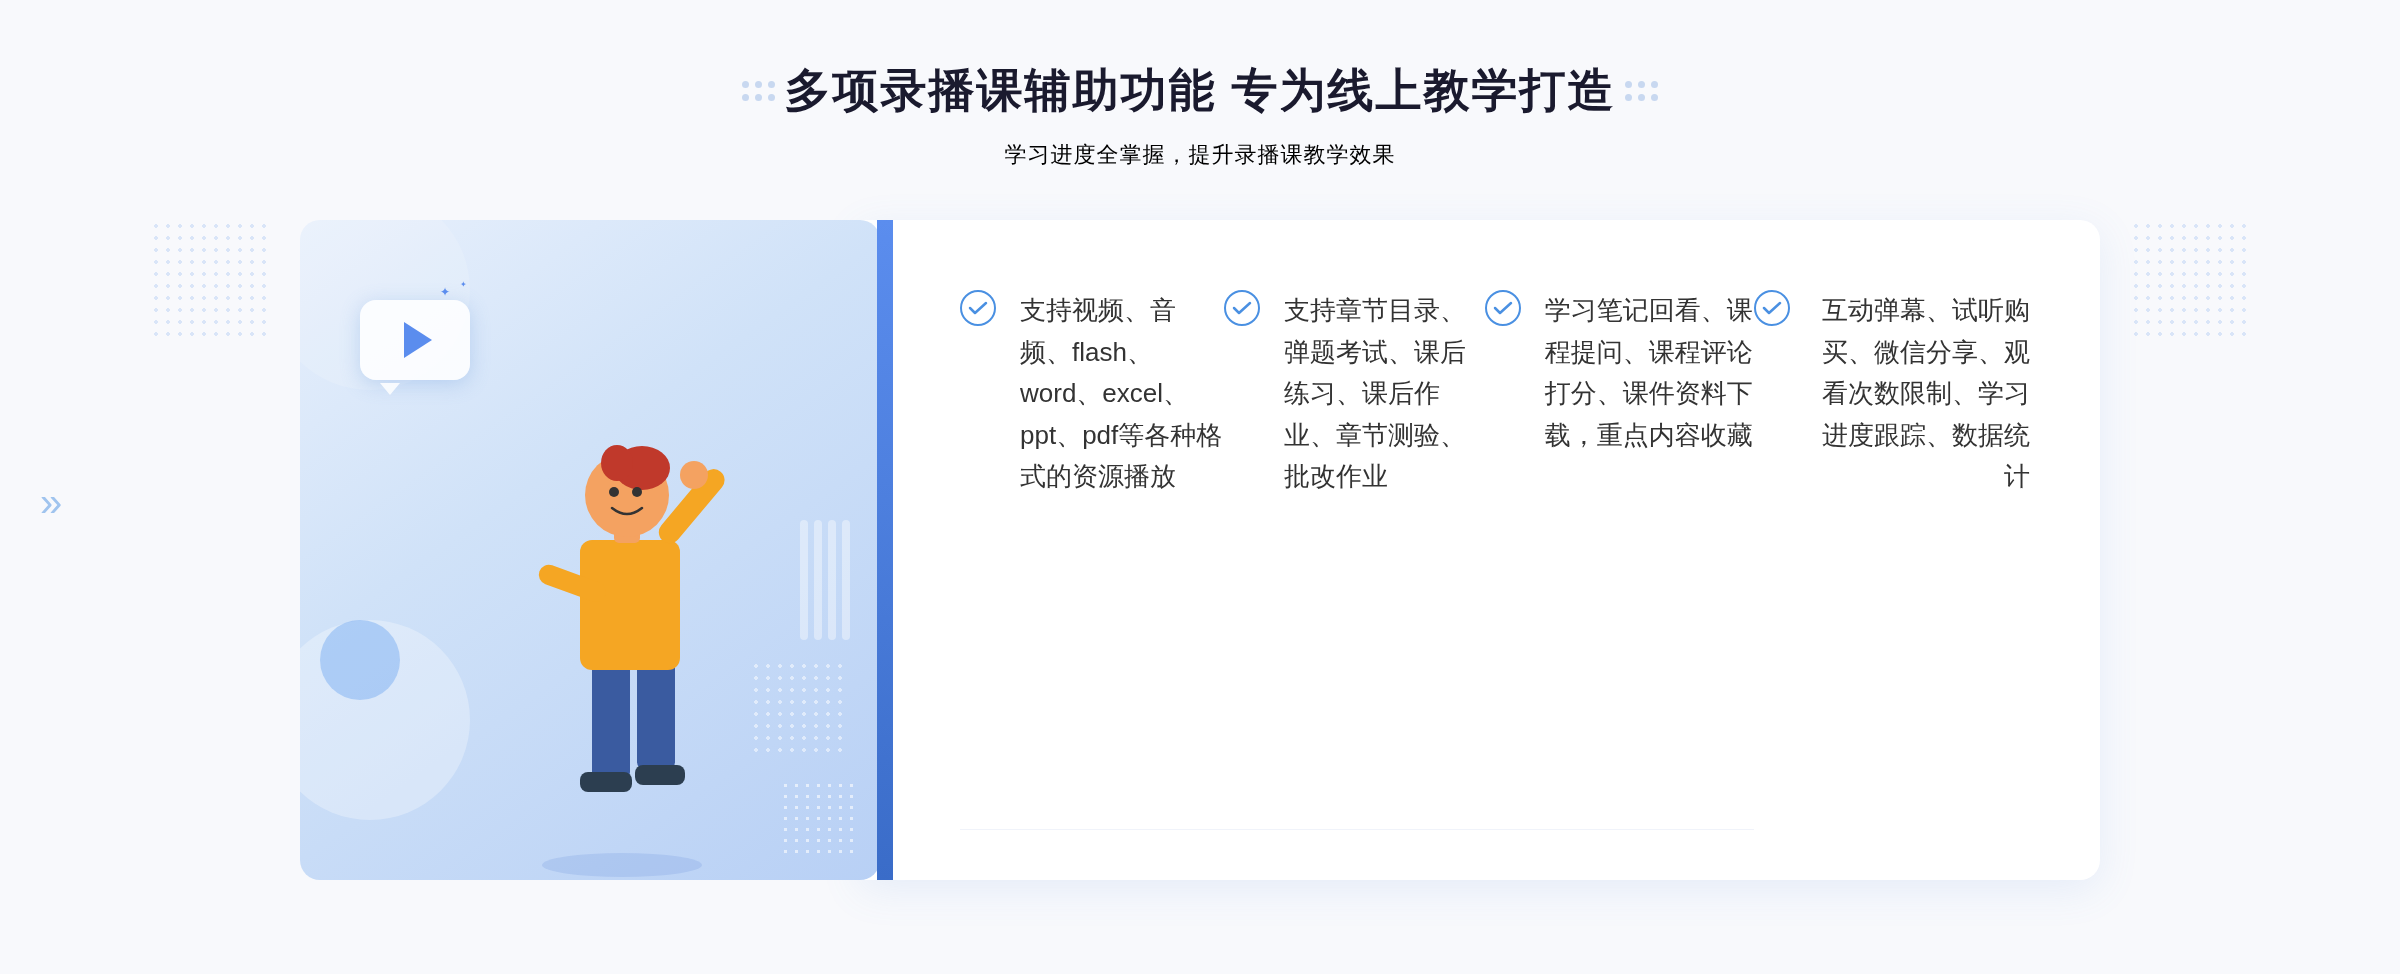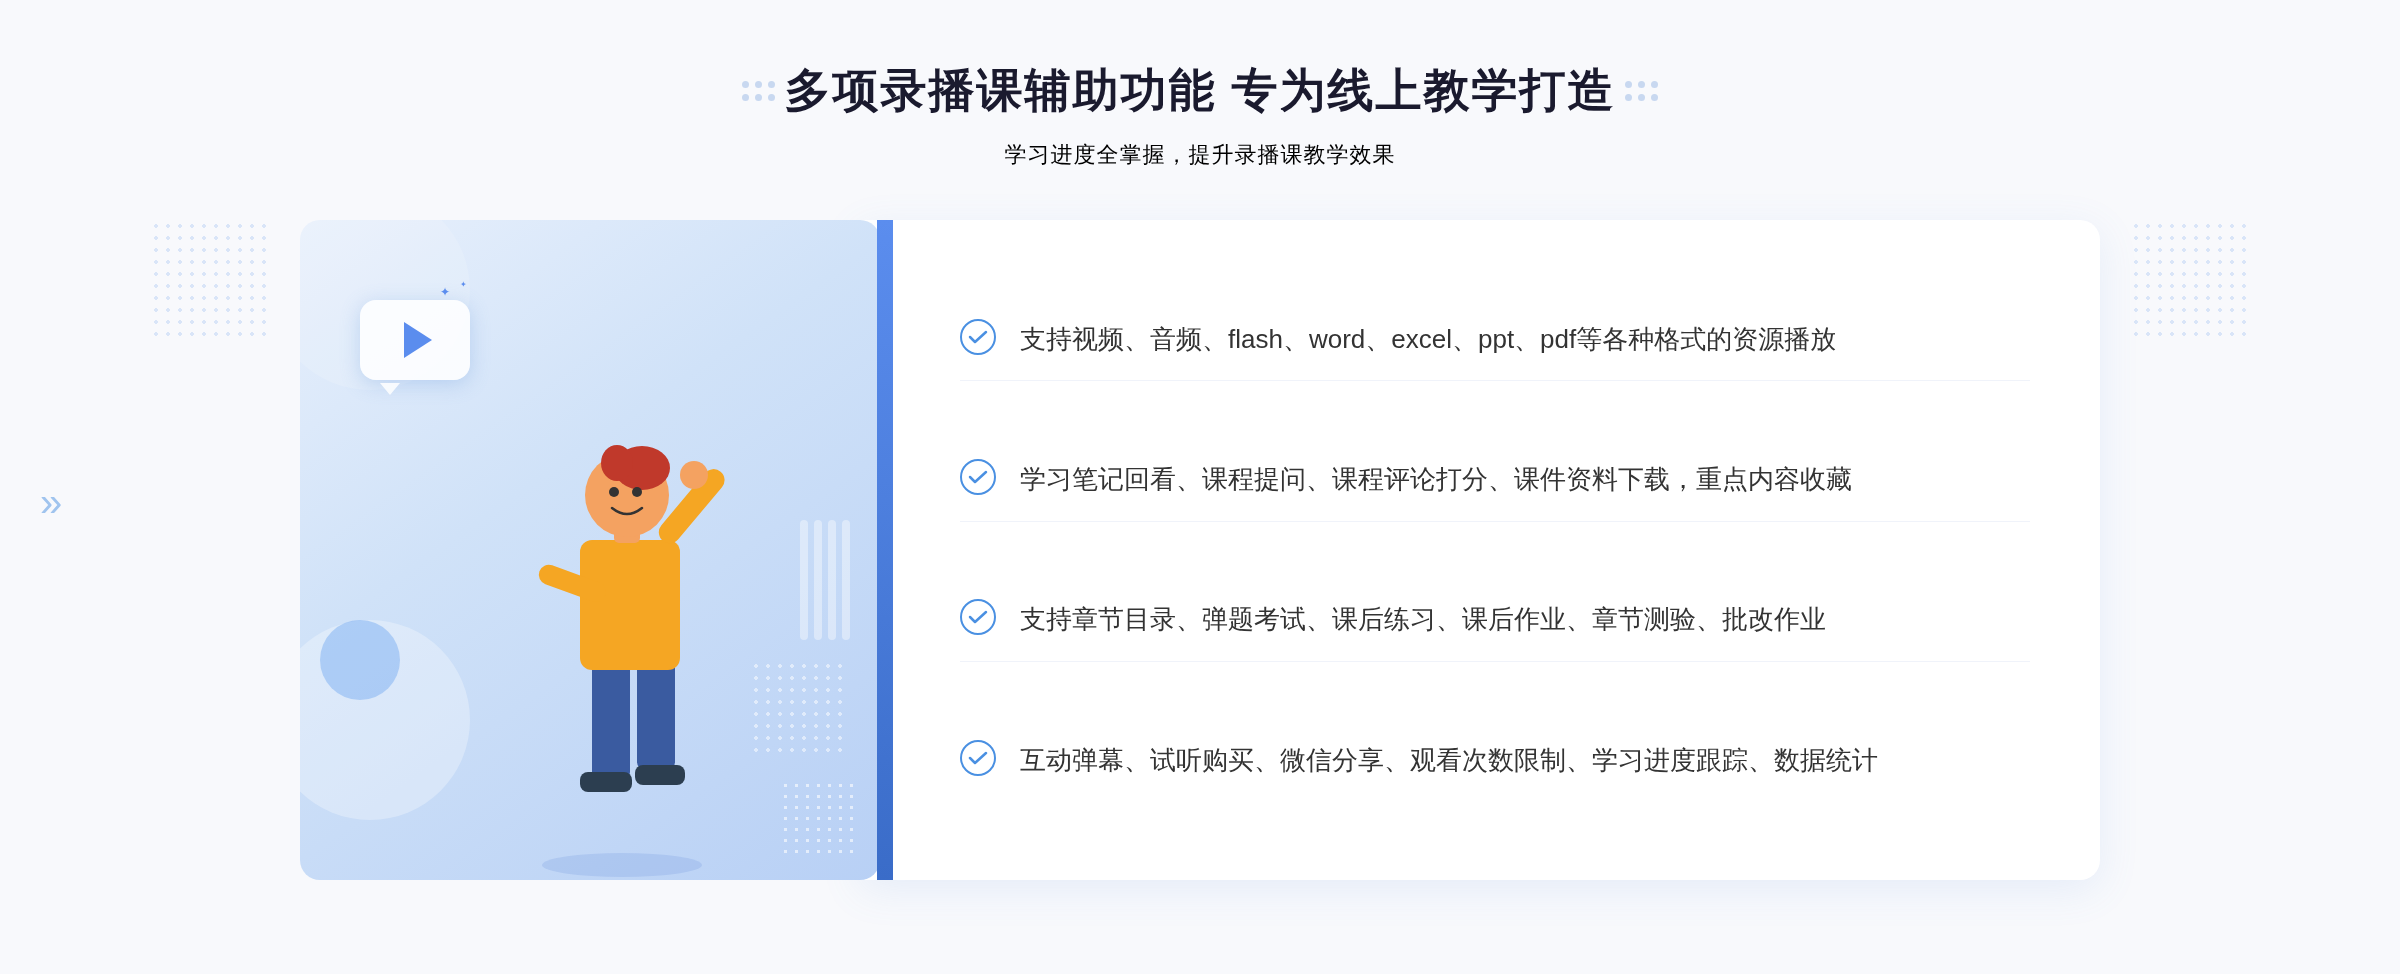--- a/index.html
+++ b/index.html
@@ -210,35 +210,36 @@
 
     
     .features-panel {
       flex: 1;
       background: #ffffff;
       border-radius: 0 20px 20px 0;
       margin-left: -20px;
       padding: 50px 70px 50px 100px;
       box-shadow: 0 10px 40px rgba(100, 150, 220, 0.12);
       display: flex;
-      flex-direction: column;
+      flex-direction: row;
       justify-content: space-around;
       min-height: 660px;
     }
 
     .feature-item {
       display: flex;
       align-items: flex-start;
       gap: 24px;
       padding: 20px 0;
       border-bottom: 1px solid #f0f3fa;
     }
 
     .feature-item:last-child {
       border-bottom: none;
+      text-align: right;
     }
 
     .check-circle {
       width: 36px;
       height: 36px;
       border-radius: 50%;
       border: 2.5px solid #4a90e2;
       display: flex;
       align-items: center;
       justify-content: center;
@@ -394,30 +395,30 @@
         </div>
         <span class="feature-text">支持视频、音频、flash、word、excel、ppt、pdf等各种格式的资源播放</span>
       </div>
 
       <div class="feature-item">
         <div class="check-circle">
           <svg width="20" height="14" viewBox="0 0 20 14">
             <polyline points="2,7 7,12 18,2" stroke="#4a90e2" stroke-width="2.5" fill="none" stroke-linecap="round" stroke-linejoin="round"></polyline>
           </svg>
         </div>
-        <span class="feature-text">学习笔记回看、课程提问、课程评论打分、课件资料下载，重点内容收藏</span>
+        <span class="feature-text">支持章节目录、弹题考试、课后练习、课后作业、章节测验、批改作业</span>
       </div>
 
       <div class="feature-item">
         <div class="check-circle">
           <svg width="20" height="14" viewBox="0 0 20 14">
             <polyline points="2,7 7,12 18,2" stroke="#4a90e2" stroke-width="2.5" fill="none" stroke-linecap="round" stroke-linejoin="round"></polyline>
           </svg>
         </div>
-        <span class="feature-text">支持章节目录、弹题考试、课后练习、课后作业、章节测验、批改作业</span>
+        <span class="feature-text">学习笔记回看、课程提问、课程评论打分、课件资料下载，重点内容收藏</span>
       </div>
 
       <div class="feature-item">
         <div class="check-circle">
           <svg width="20" height="14" viewBox="0 0 20 14">
             <polyline points="2,7 7,12 18,2" stroke="#4a90e2" stroke-width="2.5" fill="none" stroke-linecap="round" stroke-linejoin="round"></polyline>
           </svg>
         </div>
         <span class="feature-text">互动弹幕、试听购买、微信分享、观看次数限制、学习进度跟踪、数据统计</span>
       </div>

